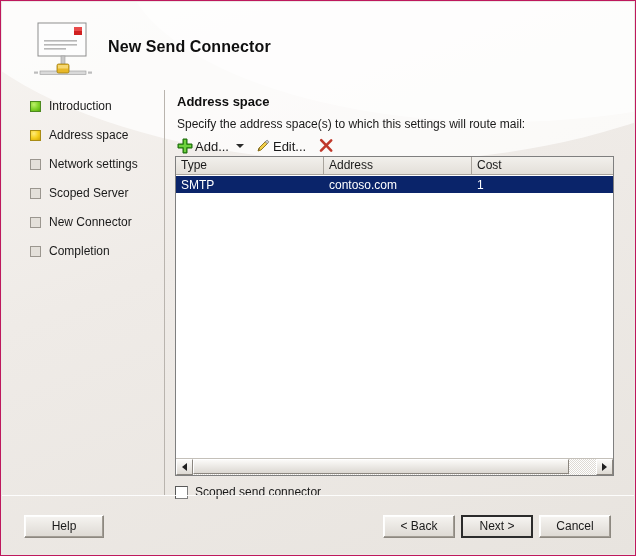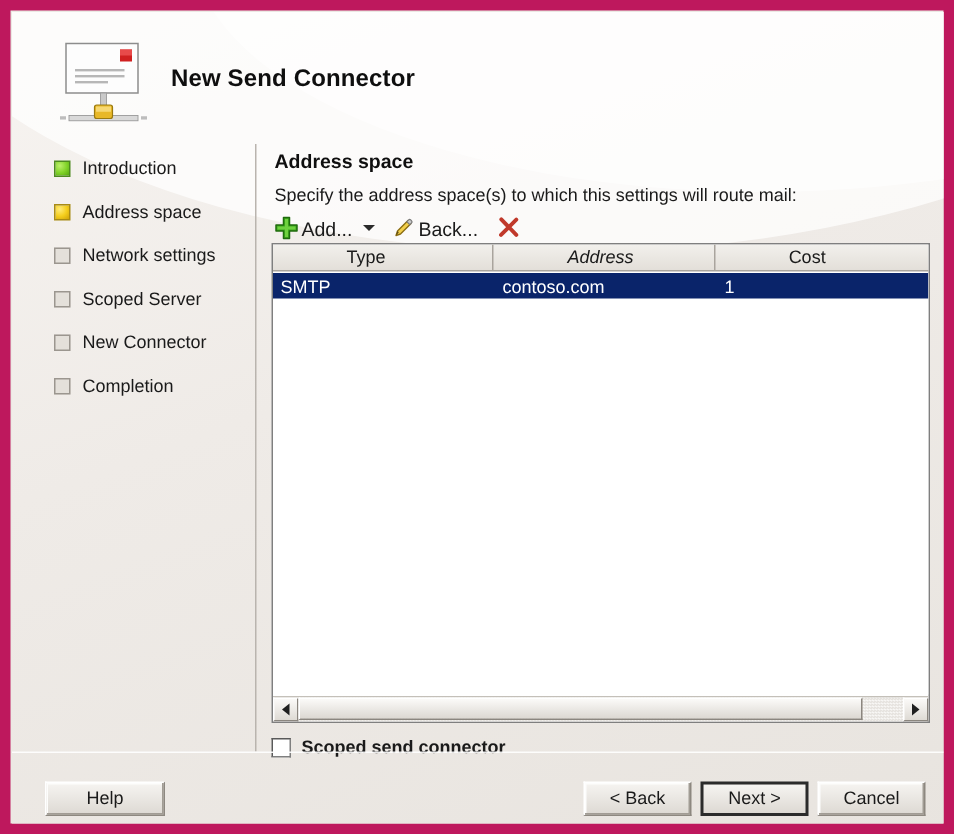--- a/index.html
+++ b/index.html
@@ -17,21 +17,21 @@
   }
 
   
   #window {
     position: absolute;
     left: 0; top: 0;
     width: 636px;
     height: 556px;
     box-sizing: border-box;
     background: #ece9e4;
-    border: 7px solid #be185d;
+    border: 1px solid #be185d;
     overflow: hidden;
   }
   #window-inner {
     position: absolute;
     left: 1px; top: 1px;
     width: 632px;
     height: 552px;
     background:
       linear-gradient(160deg, #f7f4f1 0%, #efebe7 42%, #e8e4df 100%);
     overflow: hidden;
@@ -204,24 +204,23 @@
   }
   .lv-col {
     box-sizing: border-box;
     font-size: 12px;
     color: #1a1a1a;
     padding: 1px 0 0 5px;
     border-right: 1px solid #a9a49d;
     overflow: hidden;
     white-space: nowrap;
     cursor: default;
-    margin-left: 44px;
   }
   .lv-col.c0 { width: 148px; }
-  .lv-col.c1 { width: 148px; font-style: italic; }
+  .lv-col.c1 { width: 148px; }
   .lv-col.c2 { width: 141px; border-right: none; }
 
   #lv-body {
     position: absolute;
     left: 0; top: 19px;
     width: 437px;
     height: 281px;
     background: #ffffff;
     overflow: hidden;
   }
@@ -315,21 +314,20 @@
     background: #ffffff;
     border: 1px solid #7f7f7f;
     border-top-color: #595959;
     border-left-color: #595959;
     margin-right: 7px;
   }
   #scoped-label {
     font-size: 12px;
     color: #1a1a1a;
     white-space: nowrap;
-    font-weight: bold;
   }
 
   
   #footer {
     position: absolute;
     left: 0; top: 493px;
     width: 552px;
     height: 59px;
   }
   #footer-sep {
@@ -460,21 +458,21 @@
         </div>
 
         <div class="tb-item" style="margin-left:6px">
           <span class="ico">
             <svg class="ico" viewBox="0 0 16 16" xmlns="http://www.w3.org/2000/svg">
               <path d="M3 13l1-3 7-7 2 2-7 7z" fill="#f2cf4a" stroke="#8a6d12" stroke-width="0.9" stroke-linejoin="round"></path>
               <path d="M10.2 3.8l2 2 1.2-1.2a1 1 0 0 0 0-1.4l-.6-.6a1 1 0 0 0-1.4 0z" fill="#c9c9c9" stroke="#7a7a7a" stroke-width="0.8"></path>
               <path d="M3 13l1-3 0.9 0.9z" fill="#5b4a16"></path>
             </svg>
           </span>
-          <span class="tb-label">Back...</span>
+          <span class="tb-label">Edit...</span>
         </div>
 
         <div class="tb-item" style="margin-left:8px">
           <span class="ico">
             <svg class="ico" viewBox="0 0 16 16" xmlns="http://www.w3.org/2000/svg">
               <path d="M3.2 2.2l10 10.4M13.2 2.4L3 12.6" stroke="#c0392b" stroke-width="2.6" stroke-linecap="round"></path>
             </svg>
           </span>
         </div>
 

